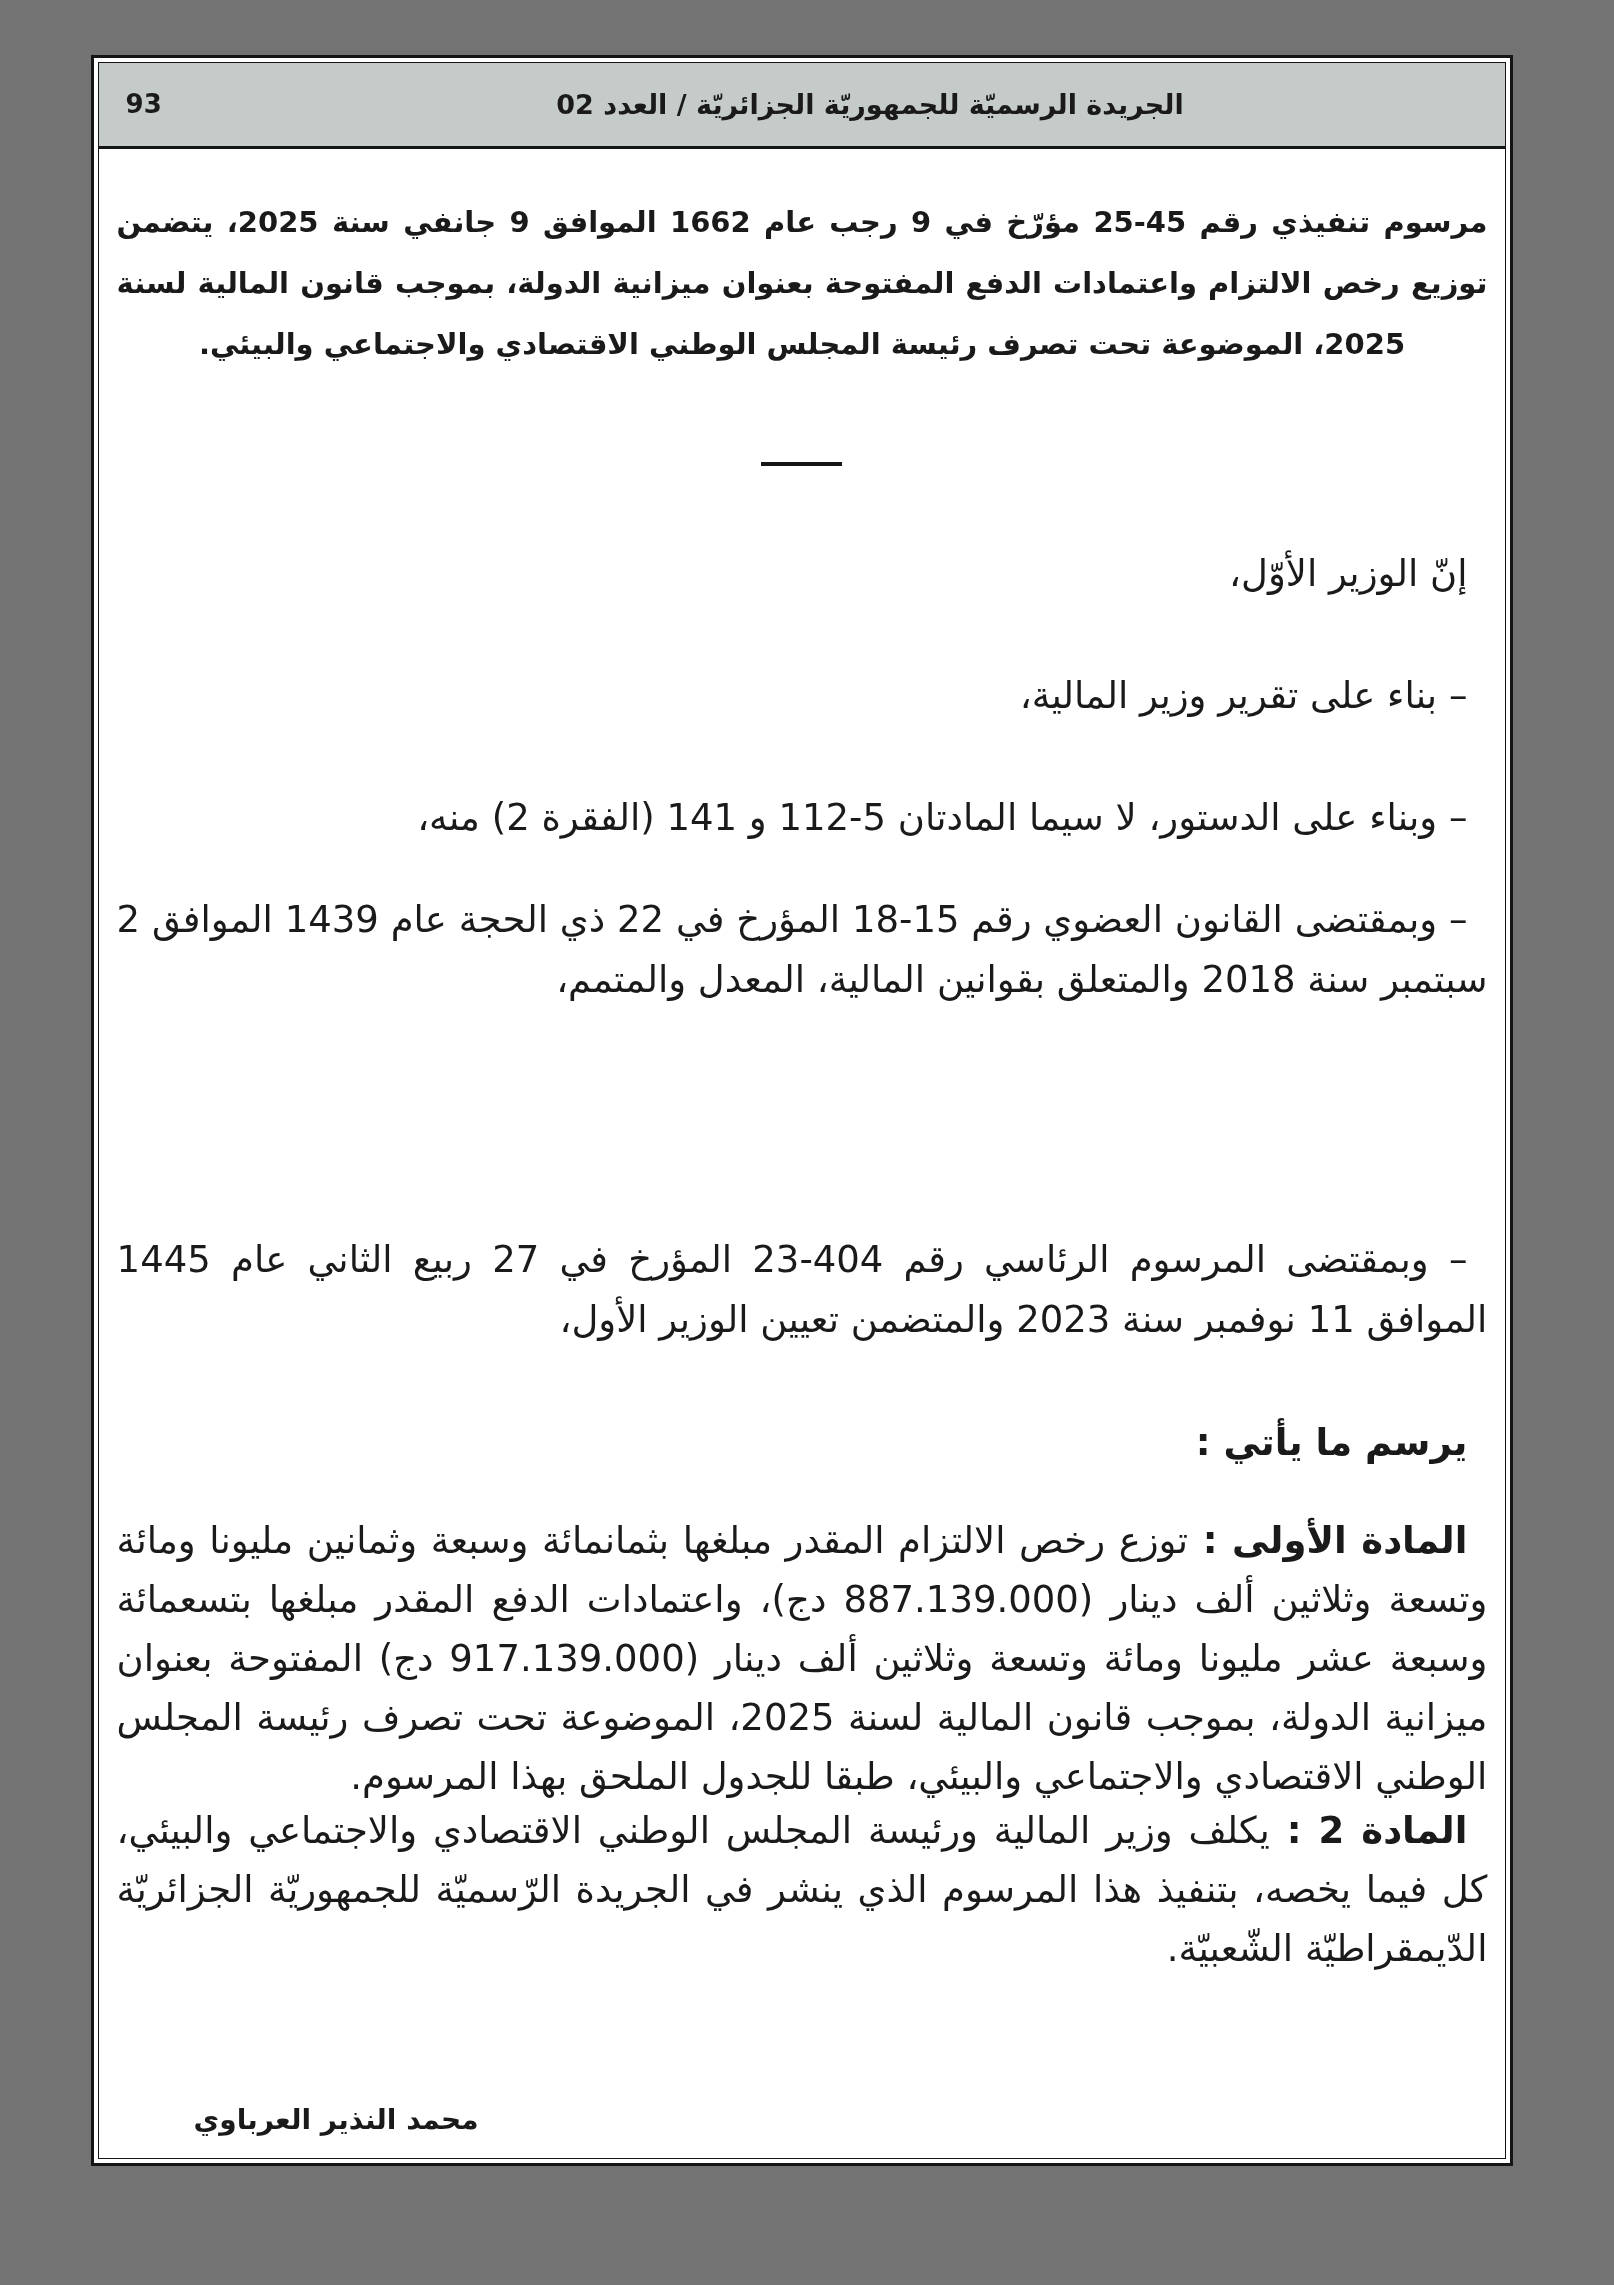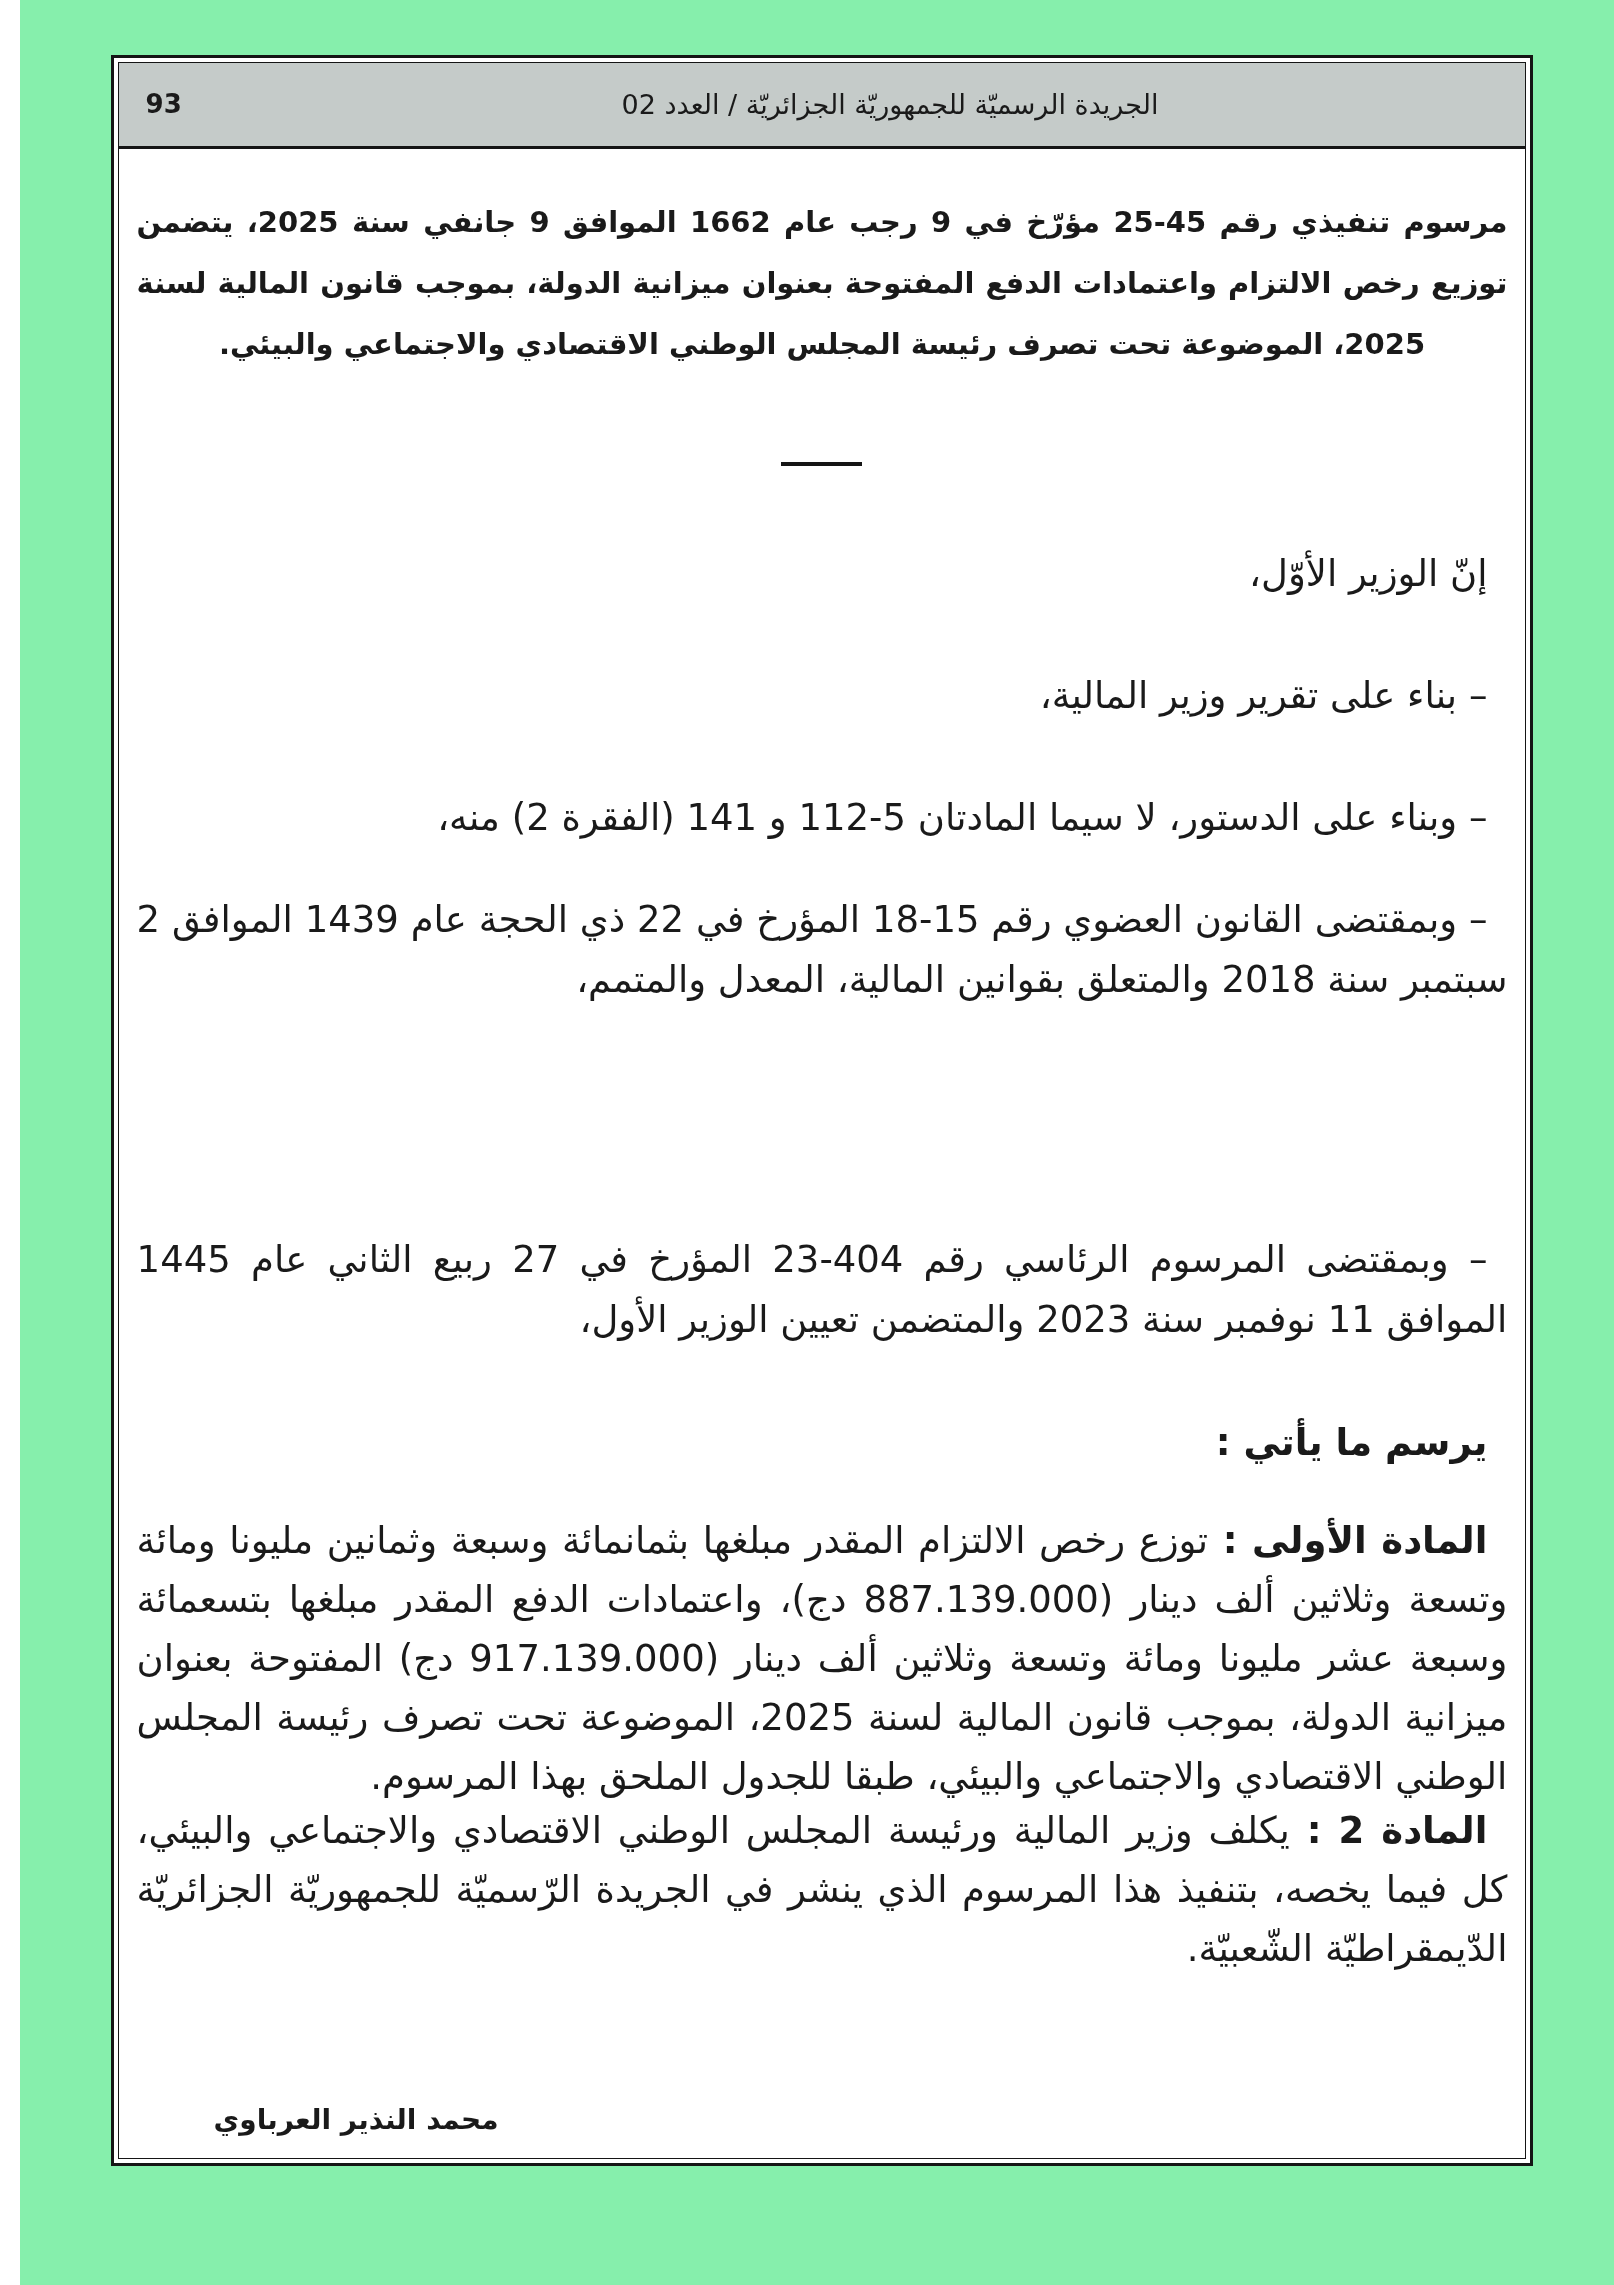--- a/index.html
+++ b/index.html
@@ -1,38 +1,38 @@
 <!DOCTYPE html>
 <html lang="ar" style="font-size:14.5px"><head>
 <meta charset="utf-8">
 <style>
   html,body{margin:0;padding:0;}
   body{
     width:1615px;height:2285px;position:relative;background:#ffffff;
     font-family:"DejaVu Sans",sans-serif;color:#1a1a1a;
   }
-  .page{position:absolute;inset:0;background:#86efac;margin-left:20px;}
+  .page{position:absolute;inset:0;background:#737373;}
   .frame{
     position:absolute;left:91px;top:55px;width:1422px;height:2111px;
     border:3.6px solid #151515;box-sizing:border-box;background:#ffffff;
   }
   .frame-inner{
     position:absolute;inset:3.6px;border:1.8px solid #151515;
   }
   
   .band{
     position:absolute;left:0;right:0;top:0;height:83px;
     background:#c5cbc9;border-bottom:3.6px solid #151515;
     display:flex;align-items:center;justify-content:space-between;
   }
   .band .pageno{
     font-weight:bold;font-size:26px;padding-left:27px;width:109px;text-align:left;
   }
   .band .jtitle{
-    font-weight:normal;font-size:27px;flex:1;text-align:center;direction:rtl;
+    font-weight:bold;font-size:27px;flex:1;text-align:center;direction:rtl;
   }
   .band .dates{
     width:299px;text-align:right;direction:rtl;font-weight:bold;font-size:25px;
     line-height:41px;padding-left:0;padding-right:22px;
   }
   
   .doc{position:absolute;left:0;right:0;top:87px;bottom:0;direction:rtl;}
   .blk{
     position:absolute;left:0;right:0;padding:0 18px;
     font-size:37px;line-height:60px;text-align:justify;direction:rtl;

